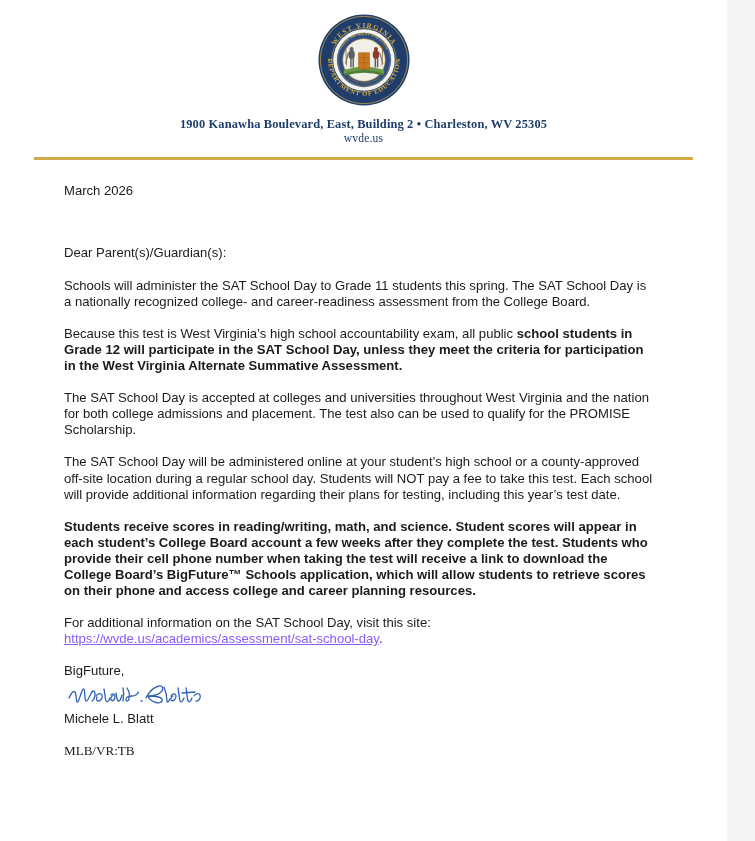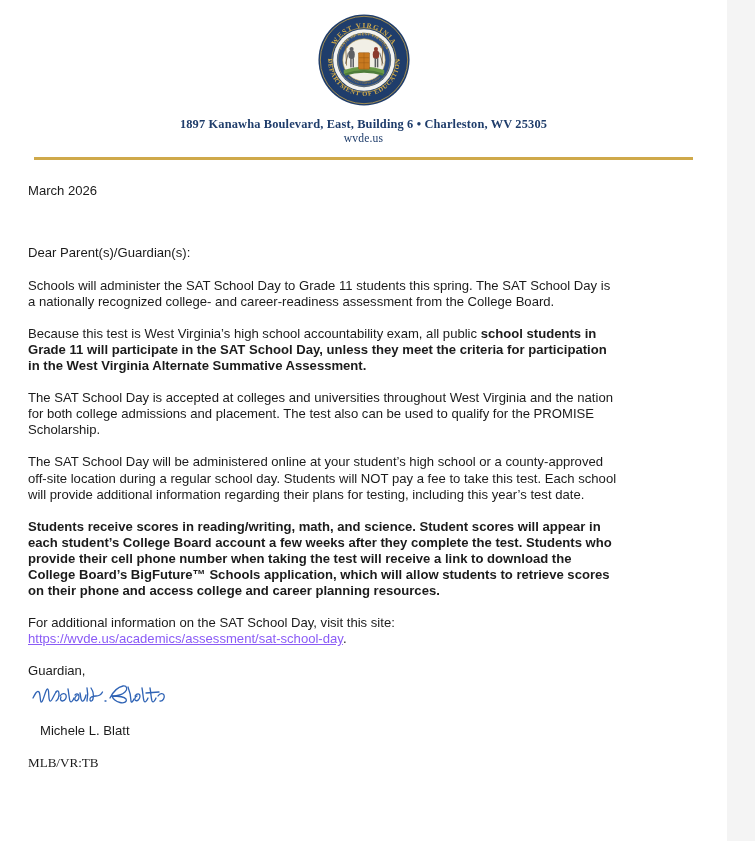--- a/index.html
+++ b/index.html
@@ -44,21 +44,21 @@
     font-size: 11.6px;
     font-weight: normal;
   }
   .rule {
     margin: 12px 34px 0 34px;
     height: 2.5px;
     background: #cfa94a;
   }
   .body-area {
     margin: 0;
-    padding: 23px 0 0 28px;
+    padding: 23px 0 0 64px;
     width: 592px;
     color: #1b1b1b;
     font-size: 13.1px;
     line-height: 16.1px;
   }
   p {
     margin: 0 0 16px 0;
   }
   .date-line {
     margin-bottom: 17px;
@@ -79,21 +79,21 @@
   }
   .signature {
     height: 30px;
     margin: 0 0 0 2px;
     overflow: visible;
   }
   .sig-svg {
     display: block;
   }
   .signer {
-    margin: 12px;
+    margin: 0;
     line-height: 16.1px;
   }
   .initials {
     margin-top: 15px;
     font-family: Liberation Serif, serif;
   }
   .nowrap { white-space: nowrap; }
 </style>
 </head>
 <body>
@@ -161,47 +161,47 @@
           <rect x="123" y="96" width="3.2" height="20" fill="#5d5f63"></rect>
           <rect x="128" y="96" width="3.2" height="20" fill="#5d5f63"></rect>
           <path d="M 134,84 L 141,108" stroke="#4a4c50" stroke-width="1.8" fill="none"></path>
         </g>
         <path d="M 62,112 L 60,64" stroke="#7b5a2a" stroke-width="1.6"></path>
         <path d="M 139,112 L 141,64" stroke="#7b5a2a" stroke-width="1.6"></path>
       </svg>
     </div>
 
     <div class="address-block">
-      <div class="nowrap">1897 Kanawha Boulevard, East, Building 6  •  Charleston, WV 25305</div>
+      <div class="nowrap">1900 Kanawha Boulevard, East, Building 2  •  Charleston, WV 25305</div>
       <div class="address-line2">wvde.us</div>
     </div>
 
     <div class="rule"></div>
   </div>
 
   <div class="body-area">
 
     <p class="date-line">March 2026</p>
 
     <p class="salutation">Dear Parent(s)/Guardian(s):</p>
 
     <p>Schools will administer the SAT School Day to Grade 11 students this spring. The SAT School Day is a nationally recognized college- and career-readiness assessment from the College Board.</p>
 
-    <p><span>Because this test is West Virginia’s high school accountability exam, all public </span><strong>school students in Grade 11 will participate in the SAT School Day, unless they meet the criteria for participation in the West Virginia Alternate Summative Assessment.</strong></p>
+    <p><span>Because this test is West Virginia’s high school accountability exam, all public </span><strong>school students in Grade 12 will participate in the SAT School Day, unless they meet the criteria for participation in the West Virginia Alternate Summative Assessment.</strong></p>
 
     <p>The SAT School Day is accepted at colleges and universities throughout West Virginia and the nation for both college admissions and placement. The test also can be used to qualify for the PROMISE Scholarship.</p>
 
     <p>The SAT School Day will be administered online at your student’s high school or a county-approved off-site location during a regular school day. Students will NOT pay a fee to take this test. Each school will provide additional information regarding their plans for testing, including this year’s test date.</p>
 
     <p><strong>Students receive scores in reading/writing, math, and science. Student scores will appear in each student’s College Board account a few weeks after they complete the test. Students who provide their cell phone number when taking the test will receive a link to download the College Board’s BigFuture™ Schools application, which will allow students to retrieve scores on their phone and access college and career planning resources.</strong></p>
 
     <p><span>For additional information on the SAT School Day, visit this site:</span><br><a class="link" href="#">https://wvde.us/academics/assessment/sat-school-day</a><span>.</span></p>
 
 
-    <p class="sincerely">Guardian,</p>
+    <p class="sincerely">BigFuture,</p>
 
     <div class="signature">
       <svg class="sig-svg" width="150" height="30" viewBox="0 0 300 60" xmlns="http://www.w3.org/2000/svg">
         <g fill="none" stroke="#2f63b5" stroke-width="2.6" stroke-linecap="round" stroke-linejoin="round">
           <path d="M 6,34 C 10,26 14,18 18,22 C 21,26 20,40 22,42 C 25,44 28,30 32,20 C 34,15 36,14 37,20 C 38,28 37,38 40,40 C 43,42 47,30 52,22"></path>
           <path d="M 52,22 C 55,18 58,20 58,26 C 58,32 55,38 52,40"></path>
           <path d="M 60,30 C 64,24 70,24 72,28 C 74,33 70,40 65,40 C 61,40 60,36 62,32"></path>
           <path d="M 76,16 C 78,26 78,34 80,40 C 82,44 86,40 88,34"></path>
           <path d="M 90,28 C 94,24 98,26 98,31 C 98,37 94,41 91,39 C 88,37 90,31 94,29"></path>
           <path d="M 100,24 C 102,32 101,38 104,40 C 107,42 110,36 112,28"></path>

